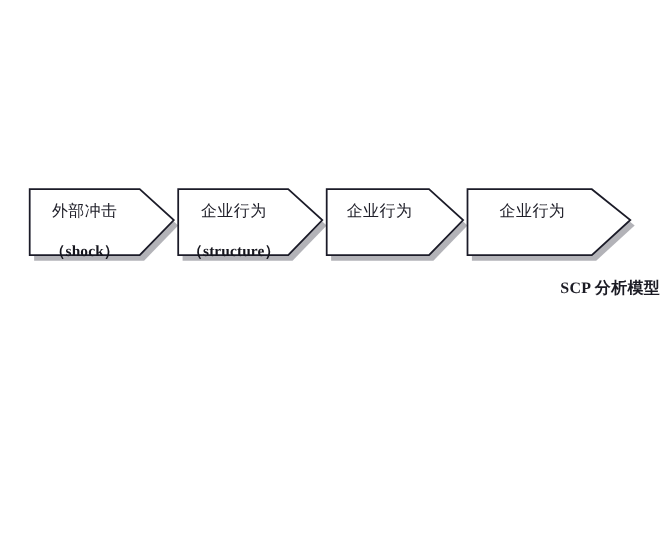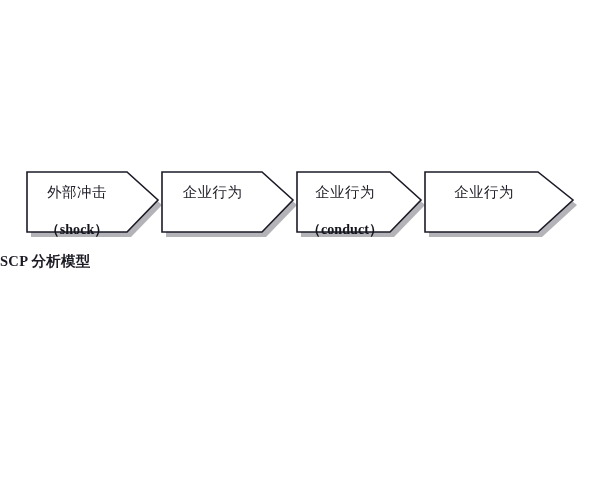--- a/index.html
+++ b/index.html
@@ -64,21 +64,21 @@
     letter-spacing: 0.1px;
     color: #15151d;
     margin-top: 17px;
   }
 
   .caption {
     position: absolute;
     left: 0;
     top: 252px;
     width: 600px;
-    text-align: left;
+    text-align: right;
     font-family: "Liberation Serif", "DejaVu Serif", serif;
     font-size: 14.5px;
     font-weight: 700;
     color: #1b1b24;
     letter-spacing: 0.3px;
     user-select: none;
   }
 </style>
 </head>
 <body>
@@ -105,25 +105,25 @@
       </g>
     </svg>
 
     <div class="arrow-label" style="left:27px; top:182px; width:100px;">
       <div class="label-cn">外部冲击</div>
       <div class="label-en">（shock）</div>
     </div>
 
     <div class="arrow-label" style="left:160px; top:182px; width:105px;">
       <div class="label-cn">企业行为</div>
+      <div class="label-en">（structure）</div>
     </div>
 
     <div class="arrow-label" style="left:296px; top:182px; width:98px;">
       <div class="label-cn">企业行为</div>
-      <div class="label-en">（conduct）</div>
     </div>
 
     <div class="arrow-label" style="left:424px; top:182px; width:120px;">
       <div class="label-cn">企业行为</div>
     </div>
 
   </div>
 
   <div class="caption">
     <span>SCP 分析模型</span>

